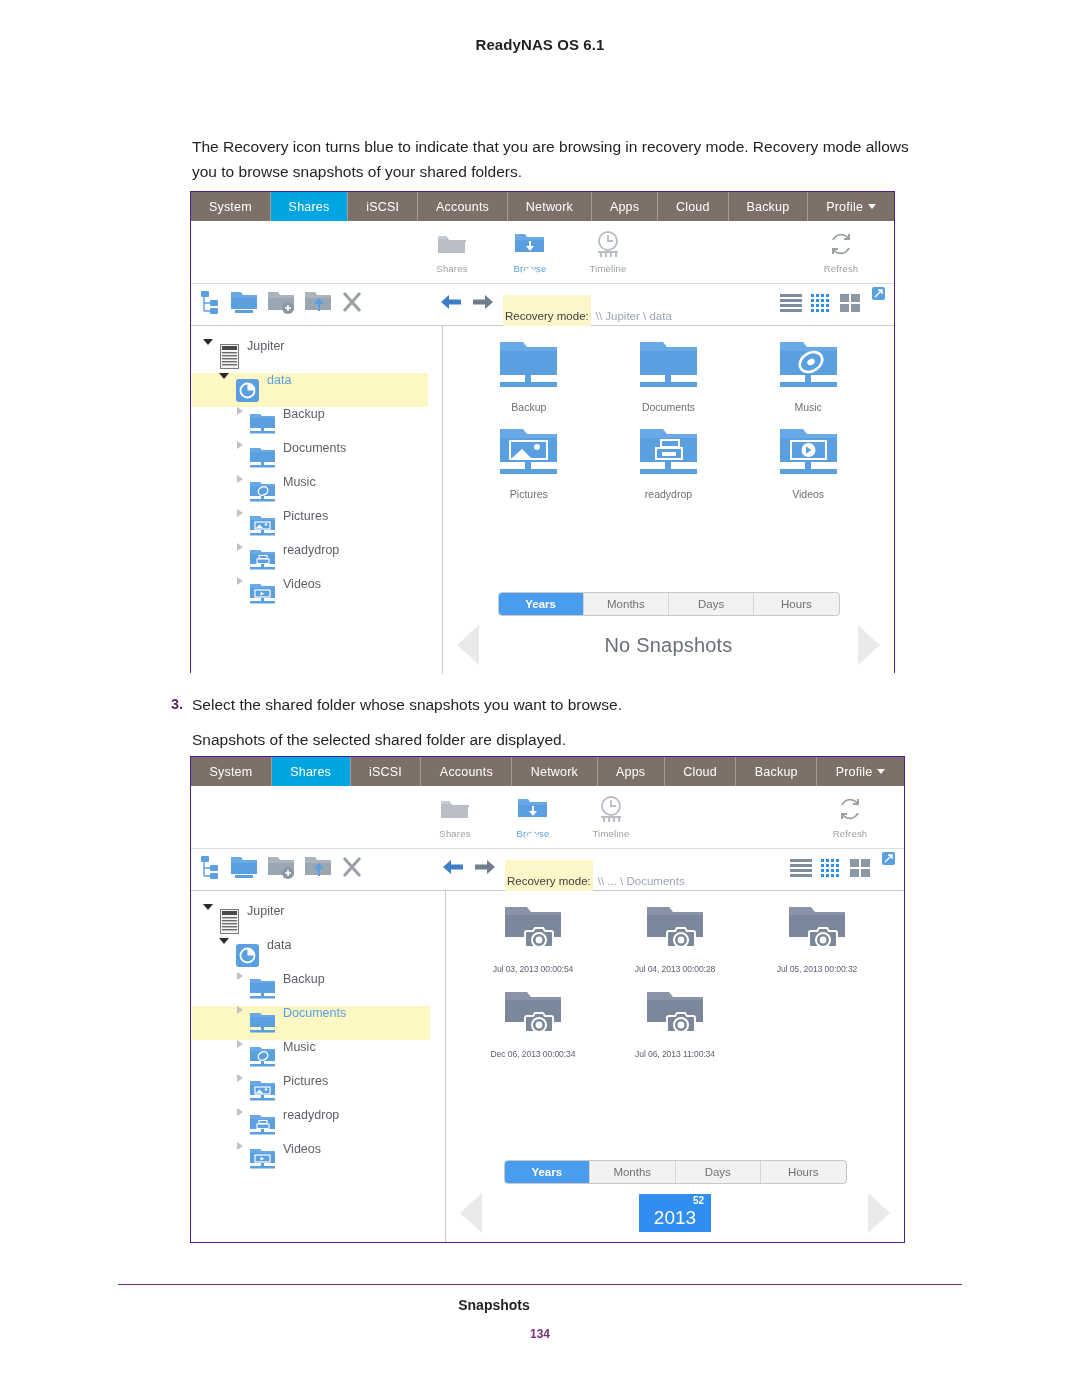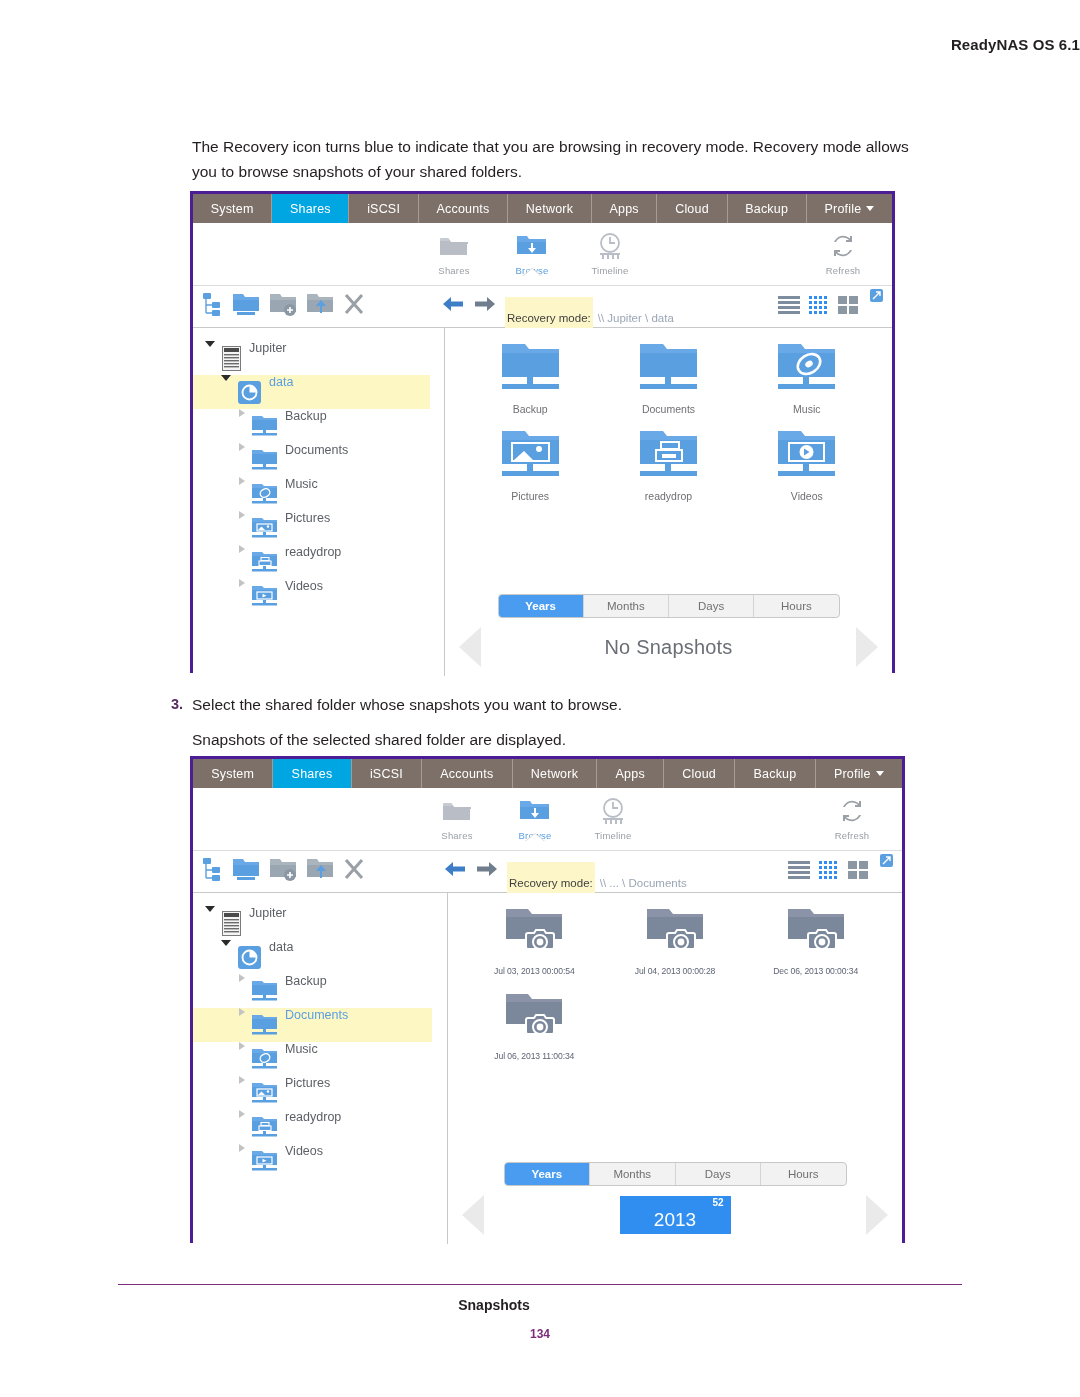--- a/index.html
+++ b/index.html
@@ -9,21 +9,21 @@
     background:#ffffff;
     font-family:"Liberation Sans", sans-serif;
     color:#231f20;
     position:relative;
     overflow:hidden;
   }
 
   
   .page-header {
     position:absolute; top:36px; left:0; width:1080px;
-    text-align:right; font-size:15px; font-weight:bold; letter-spacing:.1px;
+    text-align:center; font-size:15px; font-weight:bold; letter-spacing:.1px;
   }
   .page-footer-rule {
     position:absolute; top:1284px; left:118px; width:844px; height:1px;
     background:#7b2d7b;
   }
   .page-footer-title {
     position:absolute; top:1297px; left:0; width:988px;
     text-align:center; font-size:14px; font-weight:bold;
   }
   .page-number {
@@ -44,21 +44,21 @@
   .step-num {
     position:absolute; left:0; top:0; width:30px;
     font-weight:bold; color:#5c2a63; font-size:14.5px; text-align:right;
   }
   .step-text { position:absolute; left:39px; top:0; width:700px; }
   #result-para { top:727px; }
 
   
   .nas {
     position:absolute;
-    border:3px solid #4c1d95;
+    border:1px solid #4c1d95;
     background:#8b5cf6;
   }
   #shot1 { left:190px; top:191px; width:705px; height:482px; }
   #shot2 { left:190px; top:756px; width:715px; height:487px; }
 
   
   .navbar { display:flex; height:29px; background:#7d7068; }
   .navtab {
     flex:1 1 auto; display:flex; align-items:center; justify-content:center;
     color:#ffffff; font-size:12.5px; letter-spacing:.2px;
@@ -153,21 +153,21 @@
     left:14px; border-top:20px solid transparent; border-bottom:20px solid transparent;
     border-right:22px solid #eaeaea;
   }
   .tl-arrow-r {
     right:14px; border-top:20px solid transparent; border-bottom:20px solid transparent;
     border-left:22px solid #eaeaea;
   }
   .nosnap { font-size:20px; color:#6a6f76; letter-spacing:.2px; }
   .yearchip {
     position:relative; background:#2f8ef0; color:#ffffff;
-    width:111px; height:38px; display:flex; align-items:flex-end; justify-content:center;
+    width:72px; height:38px; display:flex; align-items:flex-end; justify-content:center;
     padding-bottom:3px; font-size:19px;
   }
   .yearchip .badge {
     position:absolute; top:1px; right:7px; font-size:10px; font-weight:bold;
   }
 </style>
 </head>
 <body>
 
 <div class="page-header">ReadyNAS OS 6.1</div>
@@ -845,30 +845,40 @@
           <span class="cap small">Jul 04, 2013 00:00:28</span>
         </div>
         <div class="cell">
           <span><svg width="56" height="48" viewBox="0 0 56 48">
                 <path d="M0 2h22l4 5h30v6H0z" fill="#8a93a8"></path>
                 <rect x="0" y="10" width="56" height="22" fill="#7b879b"></rect>
                 <path d="M22 26h6l2-3h8l2 3h6a2 2 0 0 1 2 2v12a2 2 0 0 1-2 2H22a2 2 0 0 1-2-2V28a2 2 0 0 1 2-2z" fill="#7b879b" stroke="#ffffff" stroke-width="2"></path>
                 <circle cx="34" cy="35" r="7" fill="none" stroke="#ffffff" stroke-width="2"></circle>
                 <circle cx="34" cy="35" r="3.4" fill="#ffffff"></circle>
               </svg></span>
-          <span class="cap small">Dec 06, 2013 00:00:34</span>
+          <span class="cap small">Jul 05, 2013 00:00:32</span>
         </div>
         <div class="cell">
           <span><svg width="56" height="48" viewBox="0 0 56 48">
                 <path d="M0 2h22l4 5h30v6H0z" fill="#8a93a8"></path>
                 <rect x="0" y="10" width="56" height="22" fill="#7b879b"></rect>
                 <path d="M22 26h6l2-3h8l2 3h6a2 2 0 0 1 2 2v12a2 2 0 0 1-2 2H22a2 2 0 0 1-2-2V28a2 2 0 0 1 2-2z" fill="#7b879b" stroke="#ffffff" stroke-width="2"></path>
                 <circle cx="34" cy="35" r="7" fill="none" stroke="#ffffff" stroke-width="2"></circle>
                 <circle cx="34" cy="35" r="3.4" fill="#ffffff"></circle>
               </svg></span>
+          <span class="cap small">Dec 06, 2013 00:00:34</span>
+        </div>
+        <div class="cell">
+          <span><svg width="56" height="48" viewBox="0 0 56 48">
+                <path d="M0 2h22l4 5h30v6H0z" fill="#8a93a8"></path>
+                <rect x="0" y="10" width="56" height="22" fill="#7b879b"></rect>
+                <path d="M22 26h6l2-3h8l2 3h6a2 2 0 0 1 2 2v12a2 2 0 0 1-2 2H22a2 2 0 0 1-2-2V28a2 2 0 0 1 2-2z" fill="#7b879b" stroke="#ffffff" stroke-width="2"></path>
+                <circle cx="34" cy="35" r="7" fill="none" stroke="#ffffff" stroke-width="2"></circle>
+                <circle cx="34" cy="35" r="3.4" fill="#ffffff"></circle>
+              </svg></span>
           <span class="cap small">Jul 06, 2013 11:00:34</span>
         </div>
       </div>
 
       <div class="timeline">
         <div class="seg" style="width:343px;">
           <div class="on">Years</div>
           <div>Months</div>
           <div>Days</div>
           <div>Hours</div>

